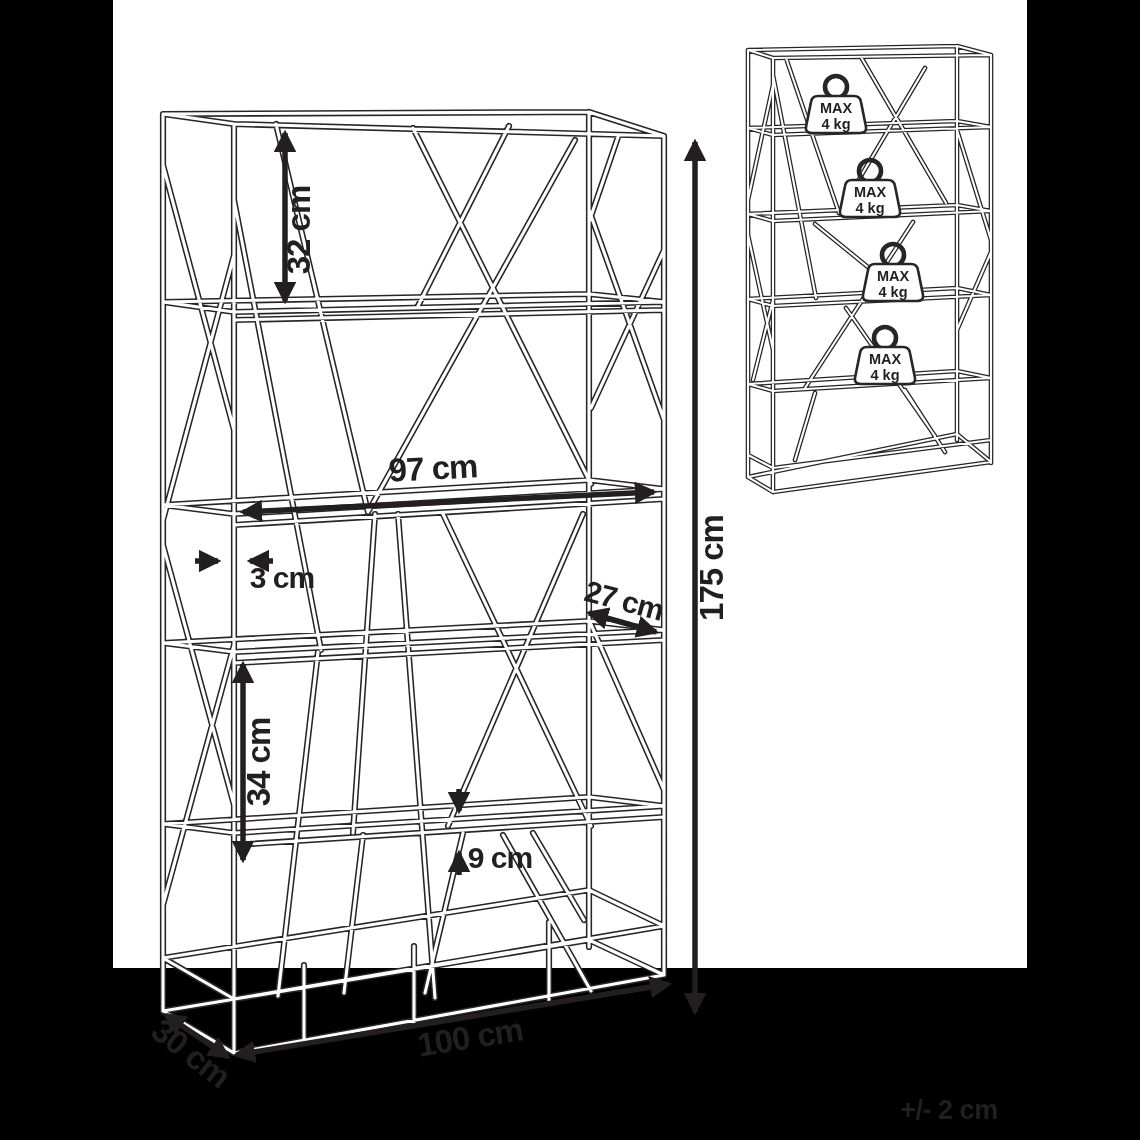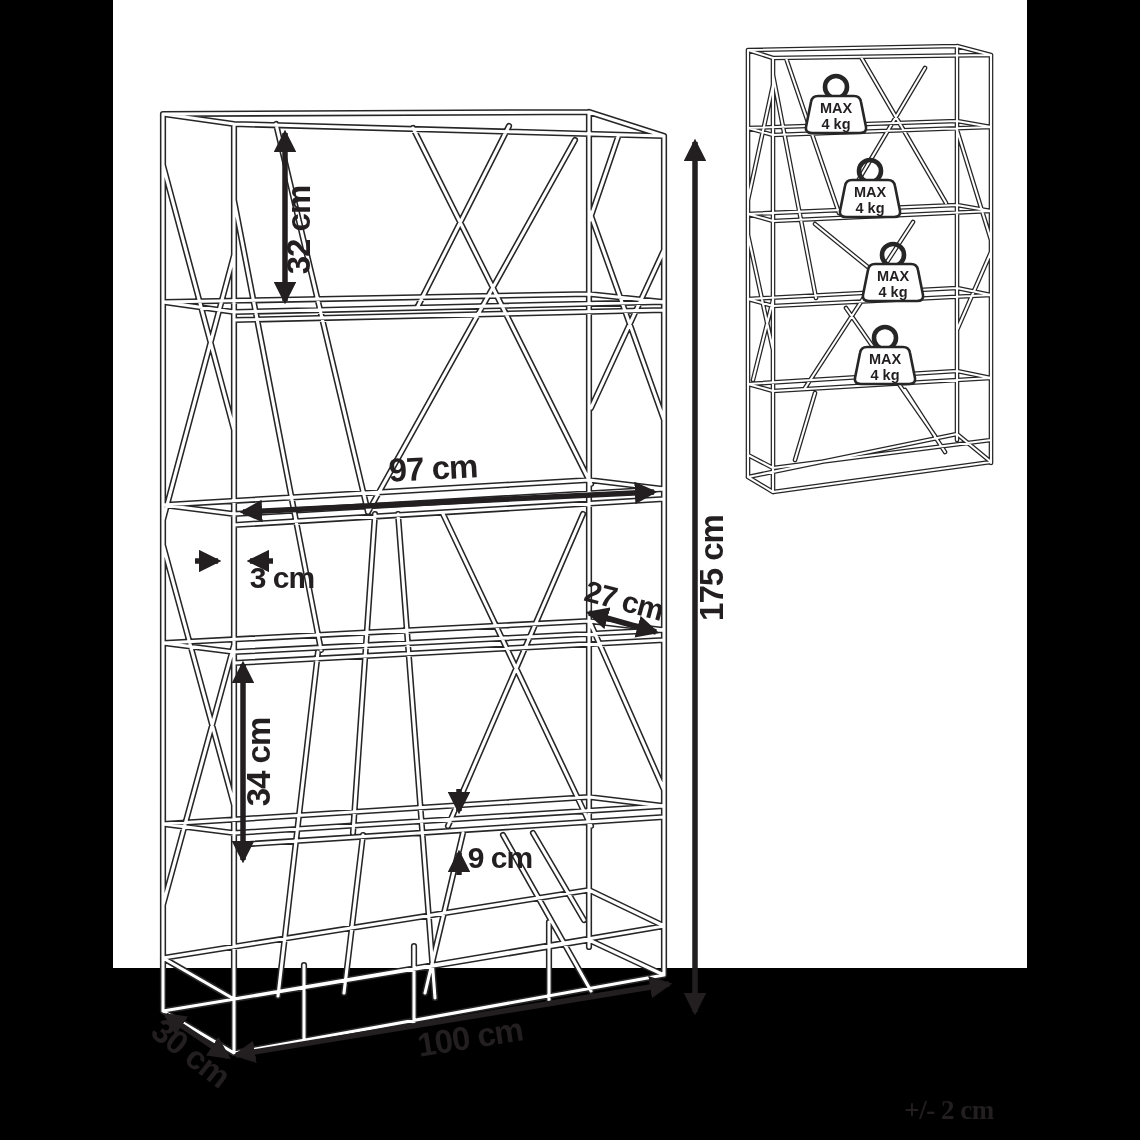--- a/index.html
+++ b/index.html
@@ -140,15 +140,15 @@
   <div class="dim-label fs-big" style="left:145px;top:762px;transform:translate(-50%,-50%) rotate(-90deg);">34 cm</div>
 
   <div class="dim-label fs-med" style="left:387px;top:858px;transform:translate(-50%,-50%);">9 cm</div>
 
   <div class="dim-label fs-big" style="left:598px;top:568px;transform:translate(-50%,-50%) rotate(-90deg);">175 cm</div>
 
   <div class="dim-label fs-big" style="left:357px;top:1037px;transform:translate(-50%,-50%) rotate(-9deg);">100 cm</div>
 
   <div class="dim-label fs-big" style="left:78px;top:1053px;transform:translate(-50%,-50%) rotate(38deg);">30 cm</div>
 
-  <div class="dim-label fs-tol" style="left:836px;top:1110px;transform:translate(-50%,-50%);font-family:Liberation Serif, serif;">+/- 2 cm</div>
+  <div class="dim-label fs-tol" style="left:836px;top:1110px;transform:translate(-50%,-50%);">+/- 2 cm</div>
 
 </div>
 
 </body></html>

